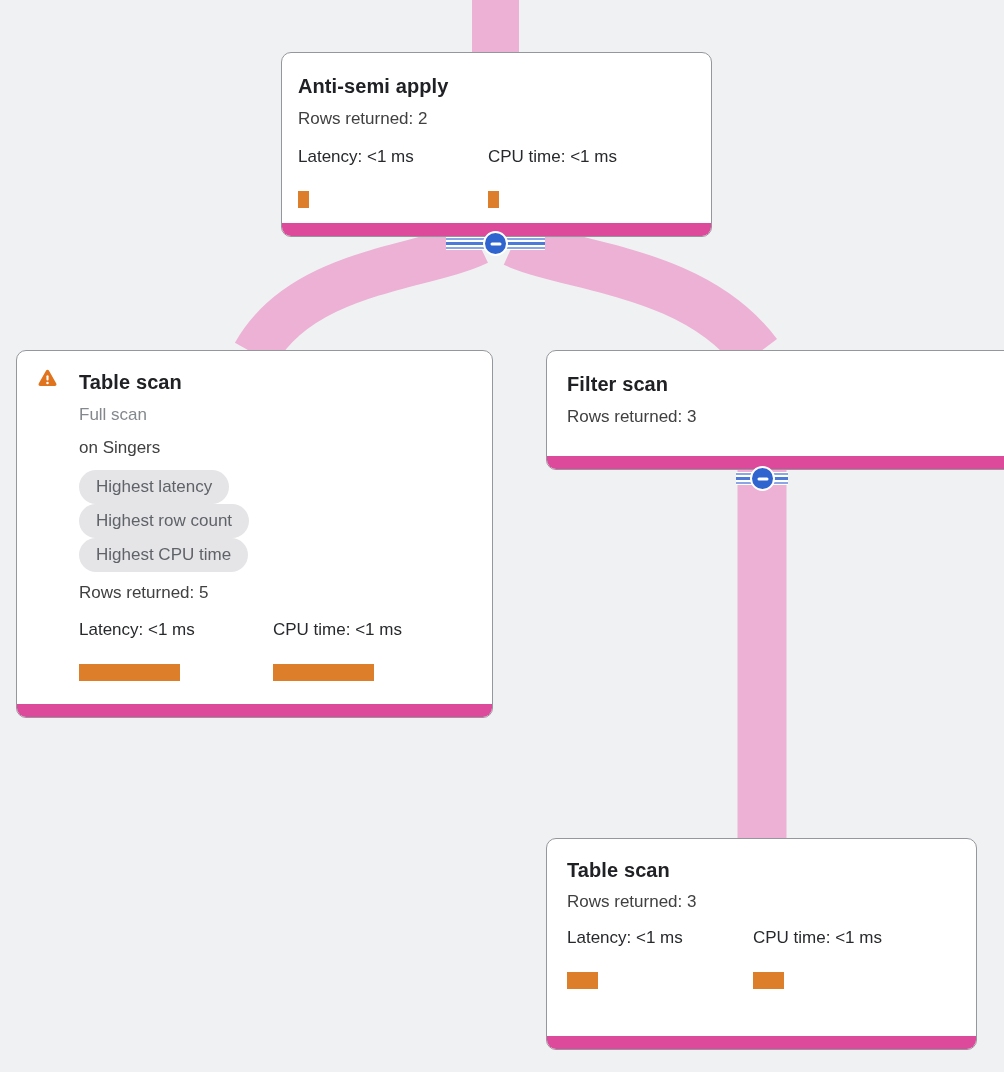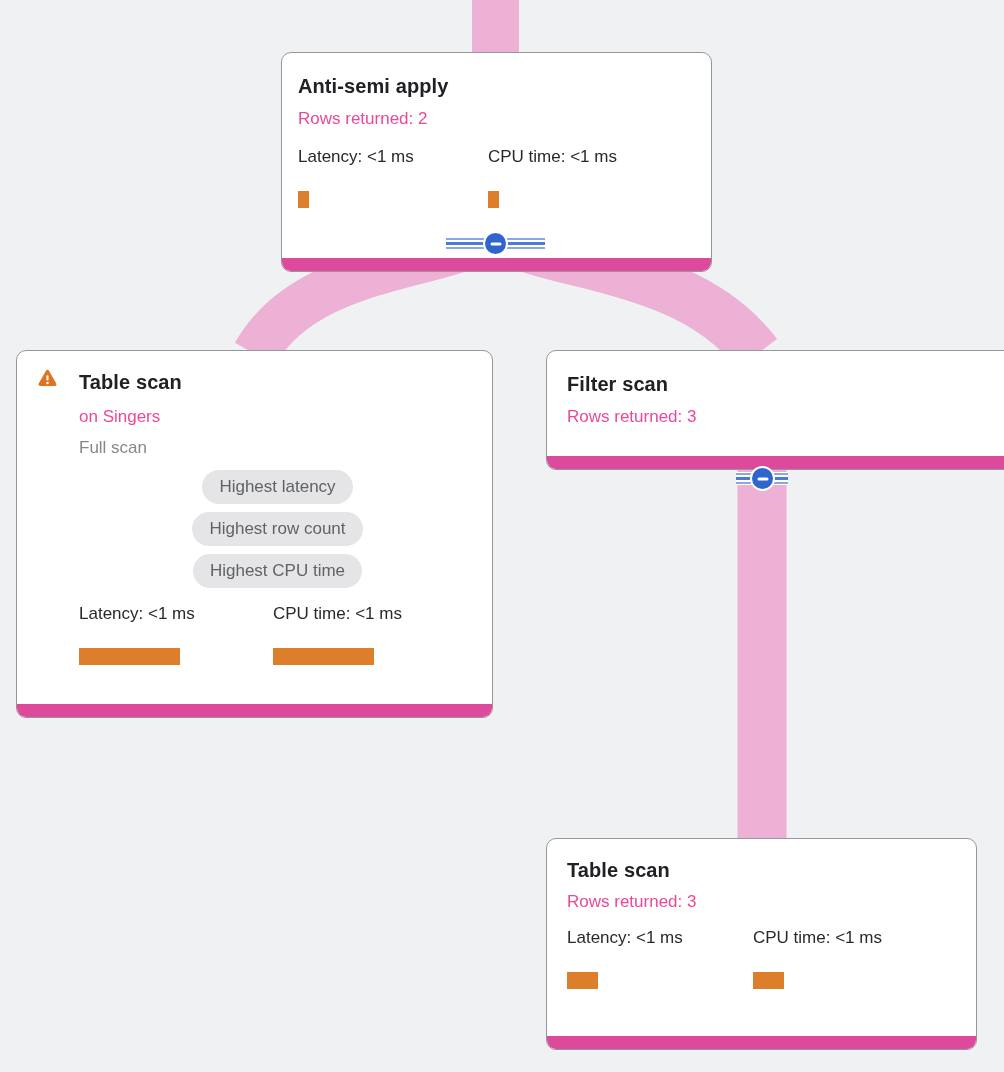--- a/index.html
+++ b/index.html
@@ -14,27 +14,27 @@
   .card{
     position:absolute;z-index:1;background:#fff;
     border:1px solid #94989c;border-radius:10px;
     box-sizing:border-box;
   }
   .card-footer{
     position:absolute;left:0;right:0;bottom:0;height:13px;
     background:#de4a9b;border-radius:0 0 9px 9px;
   }
   .card-title{font-size:20px;font-weight:600;letter-spacing:.1px;color:#202124;line-height:26px;}
-  .detail{font-size:17px;color:#ec4899;line-height:22px;}
+  .detail{font-size:17px;color:#404040;line-height:22px;}
   .muted{color:#84888d;}
   .badge{
     display:inline-block;background:#e5e5e8;color:#5f6368;
     font-size:17px;line-height:22px;padding:6px 17px;border-radius:18px;
   }
-  .badge-stack{display:flex;flex-direction:column;align-items:center;gap:8px;}
+  .badge-stack{display:flex;flex-direction:column;align-items:flex-start;gap:0;}
   .metrics{display:flex;}
   .metric{display:flex;flex-direction:column;gap:20px;}
   .metric-label{font-size:17px;color:#27292c;line-height:21px;}
   .bar{height:17px;background:#dd7e2a;margin-top:4px;}
 
   .warning-icon{position:absolute;left:19px;top:16px;width:23px;height:23px;}
 
   .collapse{position:absolute;z-index:2;}
   .stripe-band{
     position:absolute;height:13px;
@@ -55,21 +55,21 @@
 </head>
 <body>
 
 <svg class="edges" width="1004" height="1072">
   <path d="M495.5,0 L495.5,56" stroke="#ecb1d4" stroke-width="47" fill="none"></path>
   <path d="M478,242 C424,268 302,270 255,354" stroke="#ecb1d4" stroke-width="46" fill="none"></path>
   <path d="M514,242 C572,268 694,270 757,354" stroke="#ecb1d4" stroke-width="50" fill="none"></path>
   <path d="M762,466 L762,842" stroke="#ecb1d4" stroke-width="49" fill="none"></path>
 </svg>
 
-<div class="card" style="left:281px;top:52px;width:431px;height:220px;">
+<div class="card" style="left:281px;top:52px;width:431px;height:185px;">
   <div style="padding:20px 16px 0 16px;">
     <div class="card-title">Anti-semi apply</div>
     <div class="detail" style="margin-top:9px;">Rows returned: 2</div>
     <div class="metrics" style="margin-top:16px;">
       <div class="metric" style="width:190px;">
         <span class="metric-label">Latency: &lt;1 ms</span>
         <div class="bar" style="width:11px"></div>
       </div>
       <div class="metric">
         <span class="metric-label">CPU time: &lt;1 ms</span>
@@ -83,27 +83,28 @@
 <div class="card" style="left:16px;top:350px;width:477px;height:368px;">
   <span class="warning-icon">
     <svg viewBox="0 0 24 24" width="23" height="23">
       <path d="M10.55 3.6 L2.85 17.3 a1.75 1.75 0 0 0 1.5 2.6 h15.3 a1.75 1.75 0 0 0 1.5-2.6 L13.45 3.6 a1.68 1.68 0 0 0-2.9 0 Z" fill="#e0741e"></path>
       <rect x="10.9" y="8.6" width="2.2" height="5.6" rx="1.1" fill="#ffffff"></rect>
       <circle cx="12" cy="16.6" r="1.3" fill="#ffffff"></circle>
     </svg>
   </span>
   <div style="padding:18px 16px 0 62px;">
     <div class="card-title">Table scan</div>
+    <div class="detail muted" style="margin-top:9px;">Full scan</div>
     <div class="detail" style="margin-top:11px;">on Singers</div>
-    <div class="detail muted" style="margin-top:9px;">Full scan</div>
     <div class="badge-stack" style="margin-top:11px;">
       <span class="badge">Highest latency</span>
       <span class="badge">Highest row count</span>
       <span class="badge">Highest CPU time</span>
     </div>
+    <div class="detail" style="margin-top:10px;">Rows returned: 5</div>
     <div class="metrics" style="margin-top:15px;">
       <div class="metric" style="width:194px;">
         <span class="metric-label">Latency: &lt;1 ms</span>
         <div class="bar" style="width:101px"></div>
       </div>
       <div class="metric">
         <span class="metric-label">CPU time: &lt;1 ms</span>
         <div class="bar" style="width:101px"></div>
       </div>
     </div>

